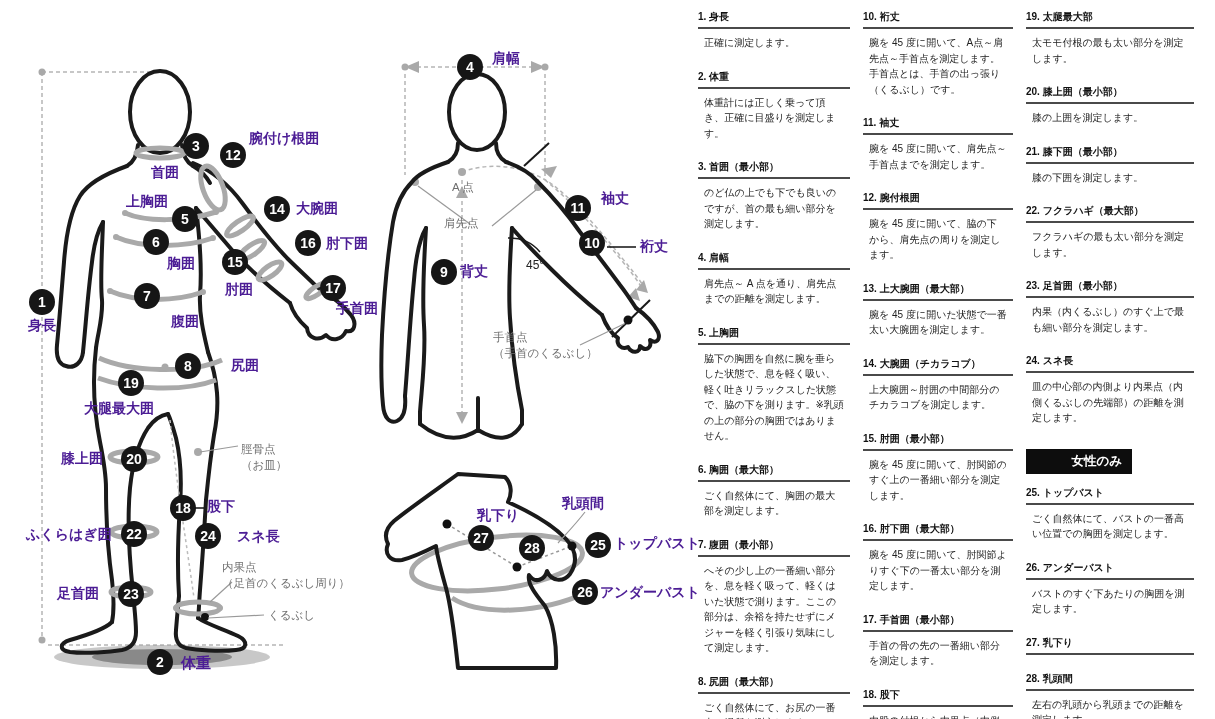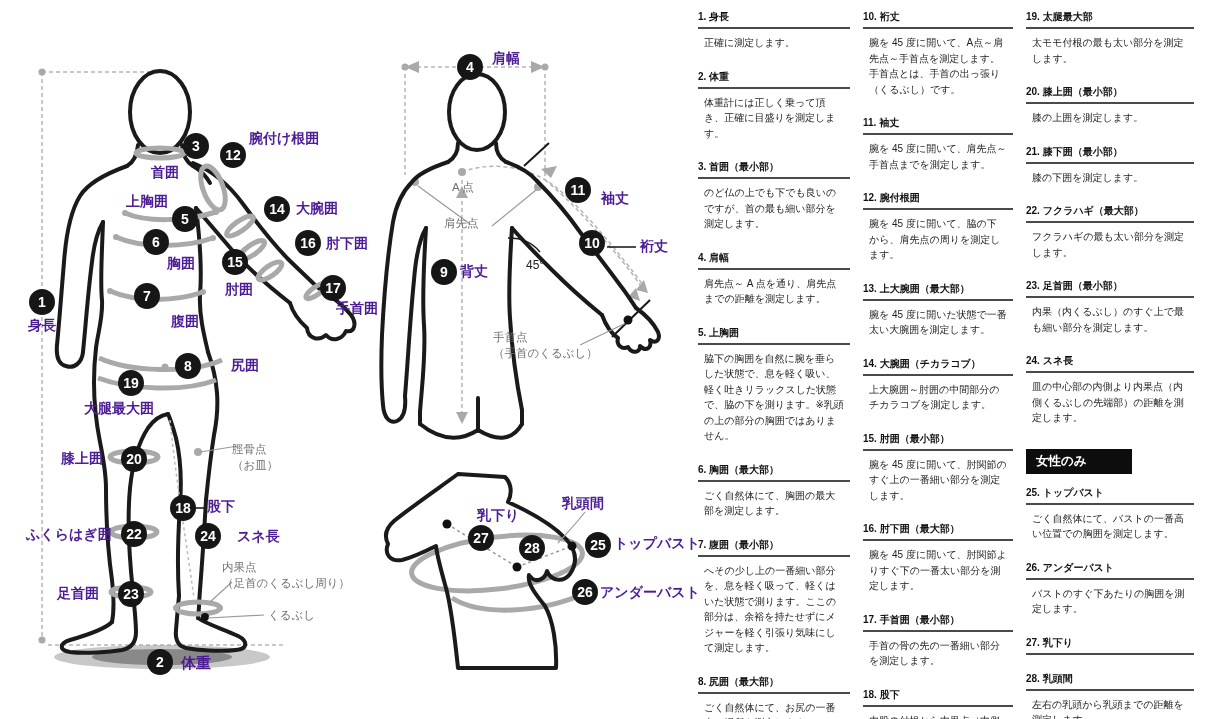--- a/index.html
+++ b/index.html
@@ -16,21 +16,21 @@
   .list{position:absolute;left:698px;top:10px;width:514px;display:flex;gap:13px;}
   .col{display:flex;flex-direction:column;}
   .col1{width:152px;}
   .col2{width:150px;}
   .col3{width:168px;}
   .m-item{margin-bottom:13px;}
   .m-title{margin:0 0 4px 0;font-size:10px;font-weight:bold;color:#111;
            border-bottom:2px solid #4a4a4a;padding-bottom:3px;}
   .m-desc{margin:6px;font-size:10px;line-height:1.55;color:#222;}
   .women-only{display:inline-block;background:#0d0d0d;color:#fff;font-weight:bold;font-size:12.5px;
-              padding:4px 10px;margin:4px 0 12px 0;width:86px;}
+              padding:4px 10px;margin:4px 0 12px 0;width:86px;text-align:right;}
 </style>
 </head>
 <body>
 
 <div class="page">
 
   <div class="diagram">
     <svg width="695" height="719" viewBox="0 0 695 719">
 
       <g stroke="#b5b5b5" stroke-width="1.5" stroke-dasharray="4,3" fill="none">
@@ -198,30 +198,30 @@
     <div class="dlabel" style="left:296px;top:200px">大腕囲</div>
     <div class="dlabel" style="left:225px;top:281px">肘囲</div>
     <div class="dlabel" style="left:326px;top:235px">肘下囲</div>
     <div class="dlabel" style="left:336px;top:300px">手首囲</div>
     <div class="dlabel" style="left:207px;top:498px">股下</div>
     <div class="dlabel" style="left:84px;top:400px">大腿最大囲</div>
     <div class="dlabel" style="left:61px;top:450px">膝上囲</div>
     <div class="dlabel" style="left:26px;top:526px">ふくらはぎ囲</div>
     <div class="dlabel" style="left:57px;top:585px">足首囲</div>
     <div class="dlabel" style="left:237px;top:528px">スネ長</div>
-    <div class="note" style="left:232px;top:442px">脛骨点
+    <div class="note" style="left:241px;top:442px">脛骨点
 （お皿）</div>
     <div class="note" style="left:222px;top:560px">内果点
 （足首のくるぶし周り）</div>
     <div class="note" style="left:268px;top:608px">くるぶし</div>
 
     <div class="badge" style="left:457px;top:54px">4</div>
     <div class="badge" style="left:431px;top:259px">9</div>
     <div class="badge" style="left:579px;top:230px">10</div>
-    <div class="badge" style="left:565px;top:177px">11</div>
+    <div class="badge" style="left:565px;top:195px">11</div>
     <div class="dlabel" style="left:492px;top:50px">肩幅</div>
     <div class="dlabel" style="left:460px;top:263px">背丈</div>
     <div class="dlabel" style="left:640px;top:238px">裄丈</div>
     <div class="dlabel" style="left:601px;top:190px">袖丈</div>
     <div class="note" style="left:452px;top:180px">A 点</div>
     <div class="note" style="left:444px;top:216px">肩先点</div>
     <div class="note" style="left:493px;top:330px">手首点
 （手首のくるぶし）</div>
     <div class="deg" style="left:526px;top:258px">45°</div>
 

